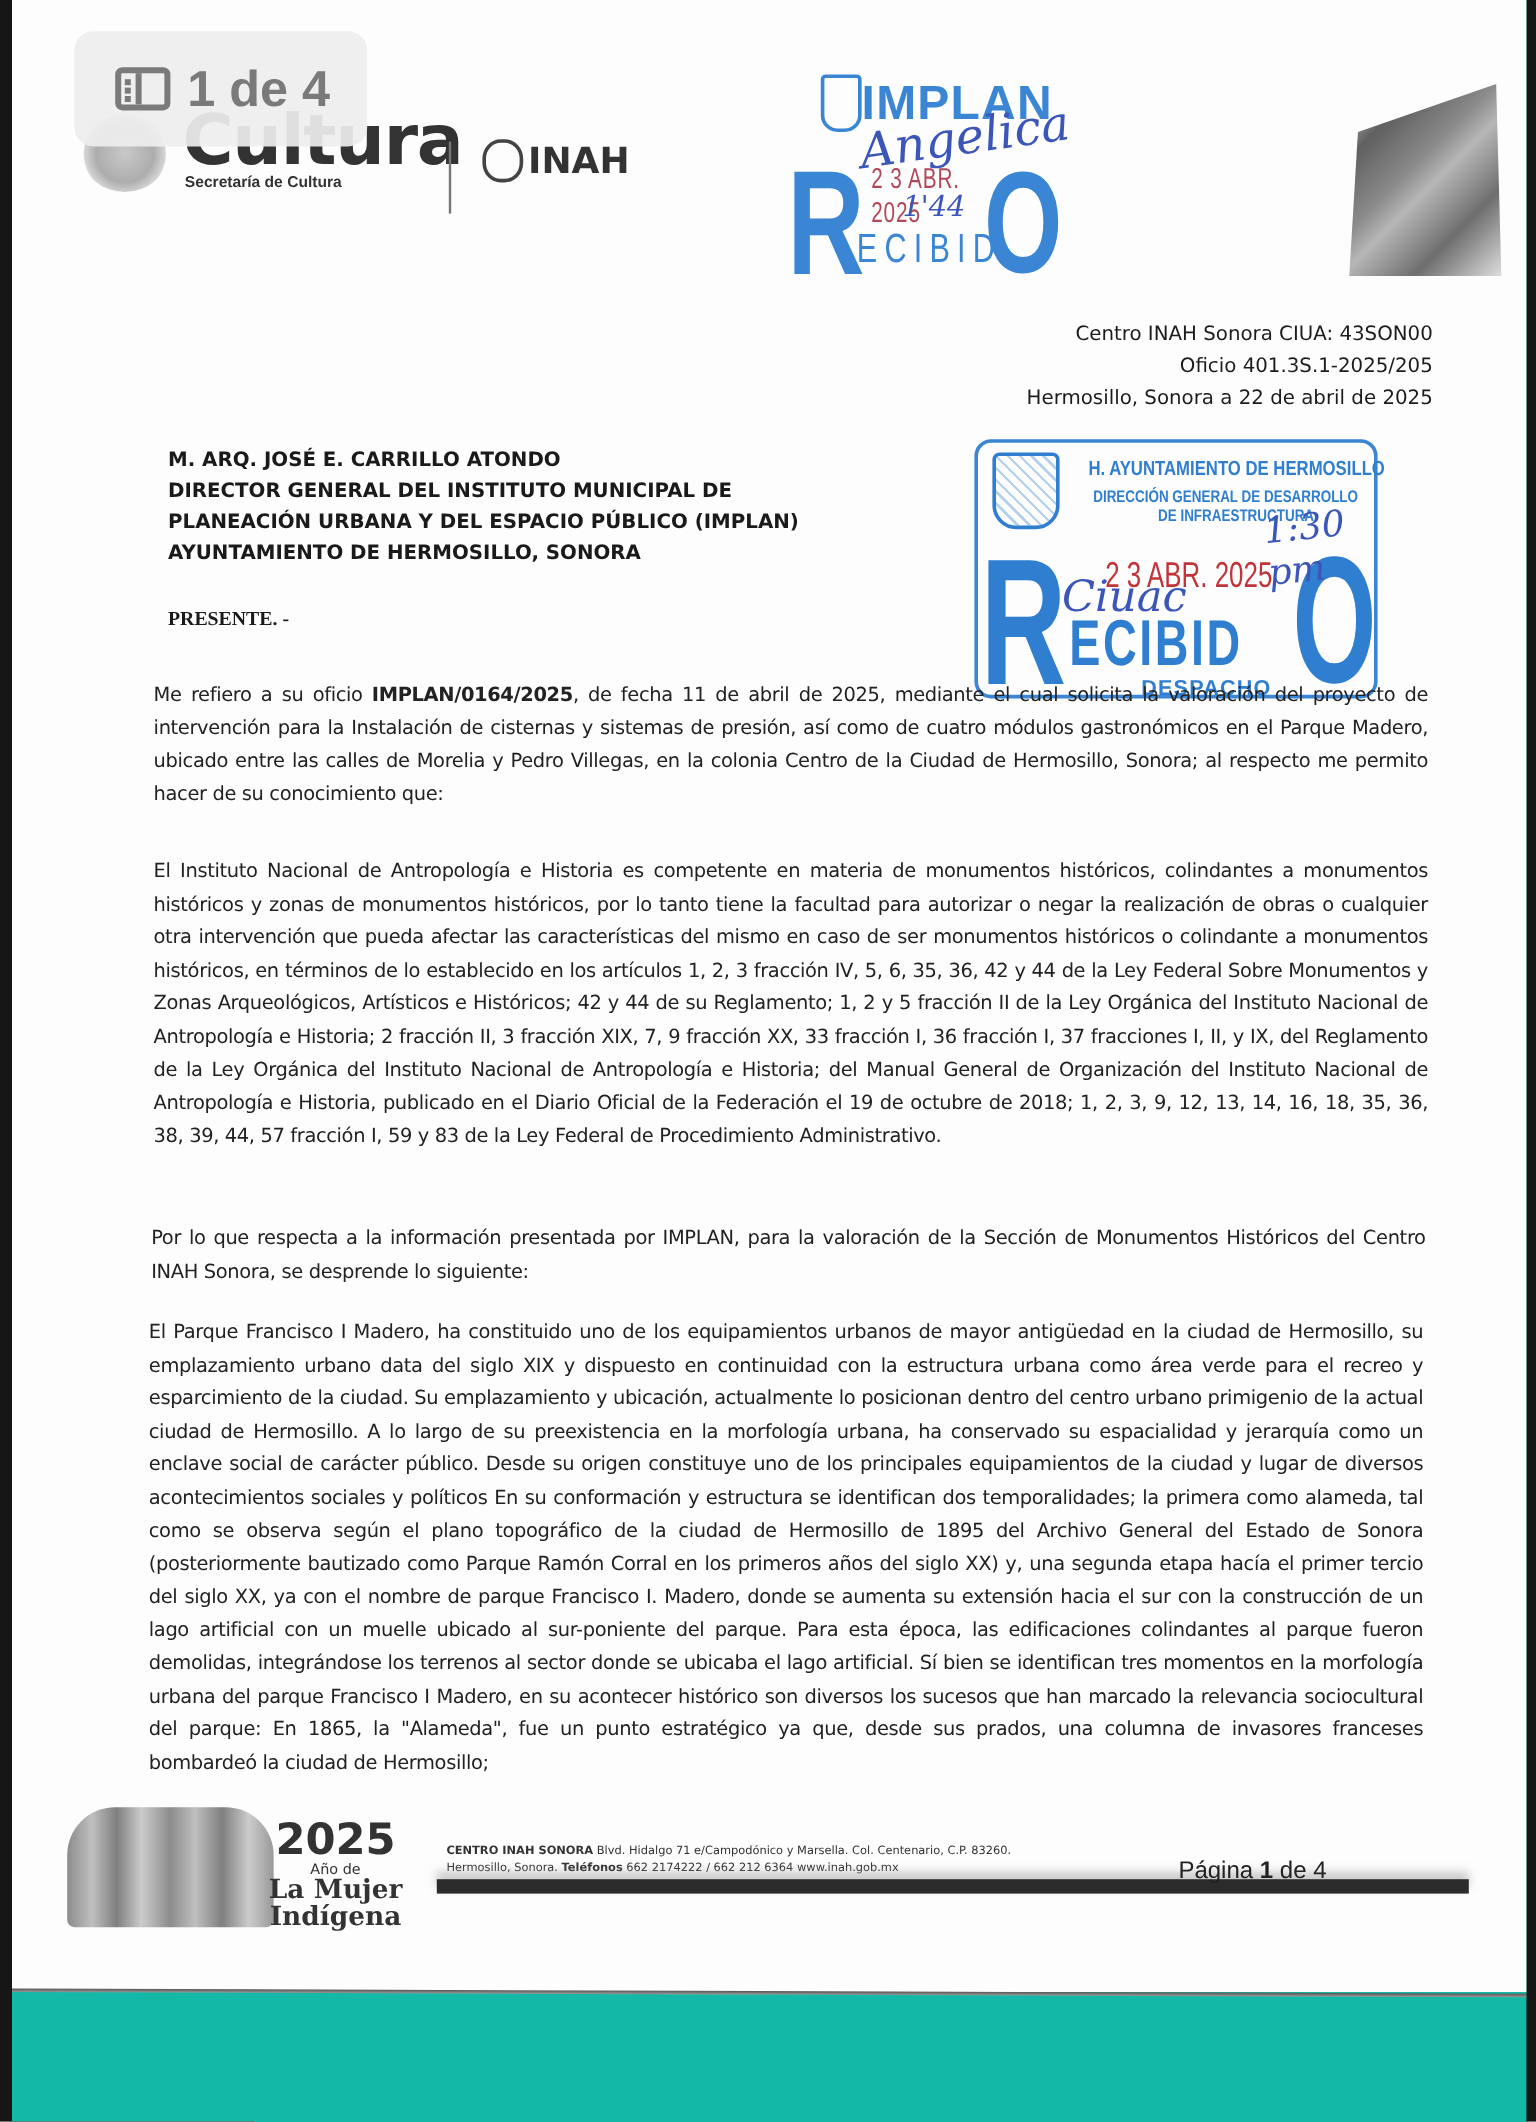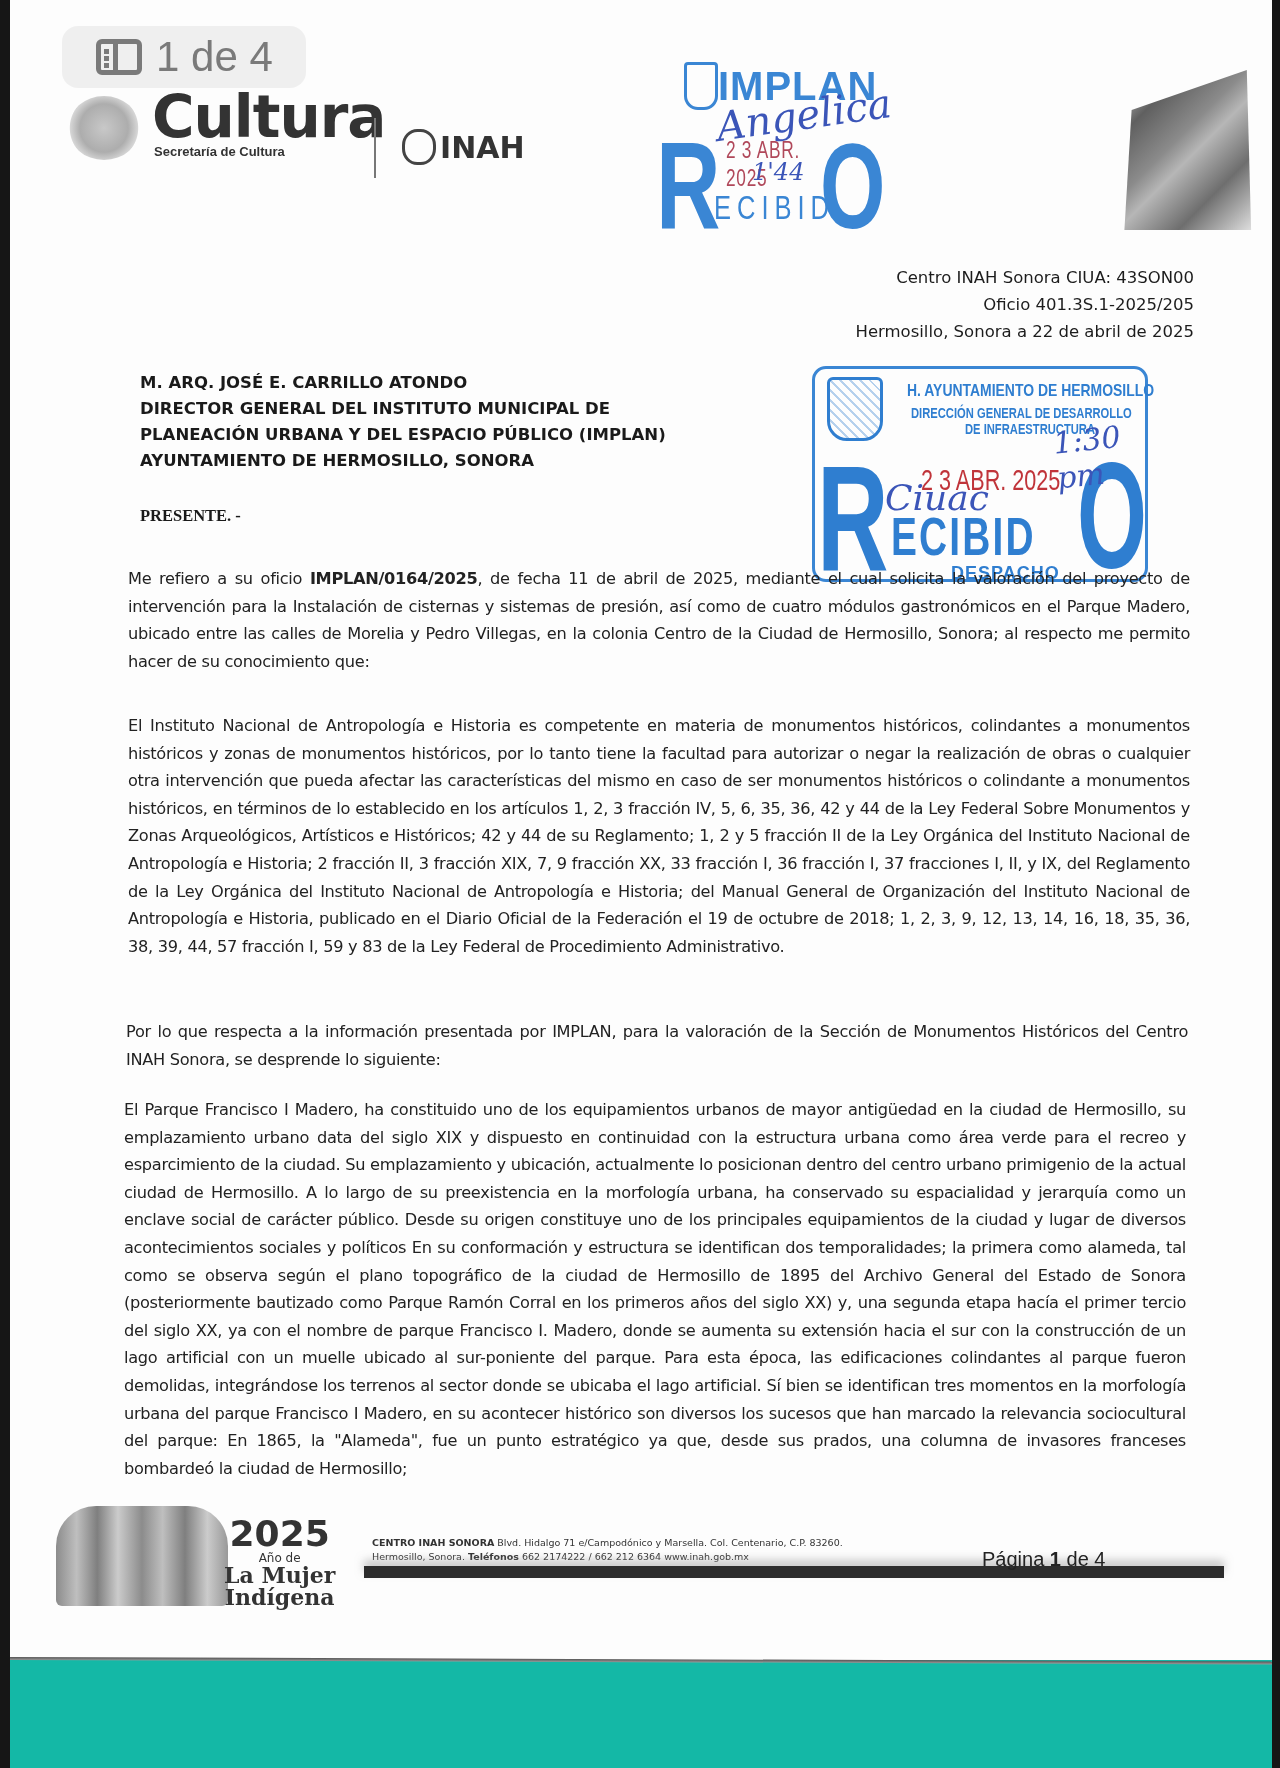--- a/index.html
+++ b/index.html
@@ -8,36 +8,36 @@
       overflow: hidden; font-family: "Liberation Sans", sans-serif;
     }
     .viewer { position: absolute; left: 10px; top: 0; width: 1262px; height: 1768px; background: #14b8a6; }
     .page { position: absolute; left: 0; top: 0; width: 1262px; height: 1660px; background: #fdfdfd; }
     .page-edge {
       position: absolute; left: 0; top: 1657px; width: 1262px; height: 3px;
       background: linear-gradient(to bottom, #555, #999); transform: rotate(0.2deg); transform-origin: left;
     }
     
     .page-badge {
-      position: absolute; left: 52px; top: 26px; width: 244px; height: 62px;
+      position: absolute; left: 52px; top: 26px; width: 244px; height: 96px;
       background: rgba(238,238,238,0.92); border-radius: 16px;
-      display: flex; align-items: center; gap: 14px; padding-left: 34px; box-sizing: border-box; z-index: 5;
+      display: flex; align-items: center; gap: 14px; padding-left: 34px; box-sizing: border-box; z-index: 5; font-weight: bold;
     }
     .page-badge .sb-icon { width: 46px; height: 36px; border: 5px solid #7a7a7a; border-radius: 6px; box-sizing: border-box; position: relative; }
     .page-badge .sb-icon::before { content: ""; position: absolute; left: 12px; top: 0; bottom: 0; width: 5px; background: #7a7a7a; }
     .page-badge .sb-icon i { position: absolute; left: 3px; width: 5px; height: 5px; background: #7a7a7a; }
     .page-badge .label { font-size: 42px; color: #7a7a7a; font-family: "Liberation Sans", sans-serif; }
 
     
     .seal { position: absolute; left: 58px; top: 96px; width: 72px; height: 64px; border-radius: 50%;
       background: radial-gradient(circle, #bbb 0%, #999 50%, #ccc 70%, transparent 72%); opacity: .8; }
     .cultura { position: absolute; left: 142px; top: 88px; font-family: "DejaVu Sans", sans-serif; font-weight: bold; font-size: 58px; color: #333; letter-spacing: -1px; line-height: 1; }
     .cultura-sub { position: absolute; left: 144px; top: 144px; font-size: 13px; font-weight: bold; color: #333; }
     .lh-divider { position: absolute; left: 364px; top: 118px; width: 2px; height: 60px; background: #777; }
-    .inah-logo { position: absolute; left: 392px; top: 129px; display: flex; align-items: center; gap: 4px; justify-content: center; }
+    .inah-logo { position: absolute; left: 392px; top: 116px; display: flex; align-items: center; gap: 4px; justify-content: center; }
     .inah-logo .glyph { width: 34px; height: 36px; border: 3px solid #444; border-radius: 45%; box-sizing: border-box; }
     .inah-logo .txt { font-family: "DejaVu Sans", sans-serif; font-weight: bold; font-size: 30px; color: #333; }
 
     
     .stamp-implan { position: absolute; left: 646px; top: 56px; width: 220px; height: 170px; color: #3a86d4; }
     .stamp-implan .shield { position: absolute; left: 28px; top: 6px; width: 34px; height: 48px; border: 3px solid #3a86d4; border-radius: 4px 4px 14px 14px; box-sizing: border-box; }
     .stamp-implan .name { position: absolute; left: 62px; top: 8px; font-weight: bold; font-size: 40px; letter-spacing: 1px; }
     .stamp-implan .bigR { position: absolute; left: 0; top: 68px; font-weight: bold; font-size: 124px; line-height: 1; transform: scaleX(0.72); transform-origin: left; }
     .stamp-implan .bigO { position: absolute; left: 164px; top: 70px; font-weight: bold; font-size: 120px; line-height: 1; transform: scaleX(0.7); transform-origin: left; }
     .stamp-implan .ecibid { position: absolute; left: 58px; top: 132px; font-size: 34px; letter-spacing: 8px; transform: scaleX(0.75); transform-origin: left; }

